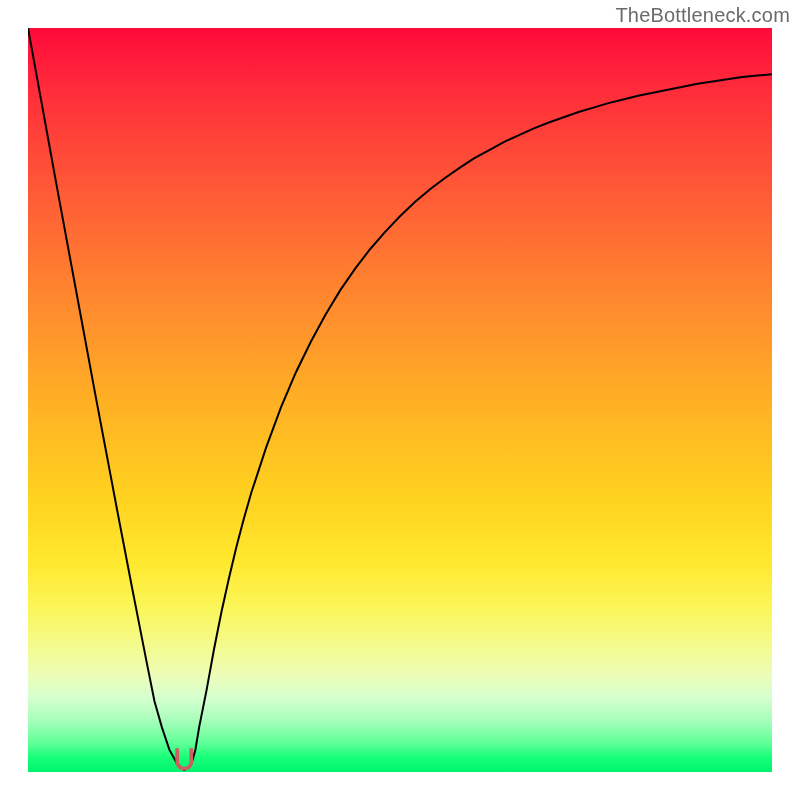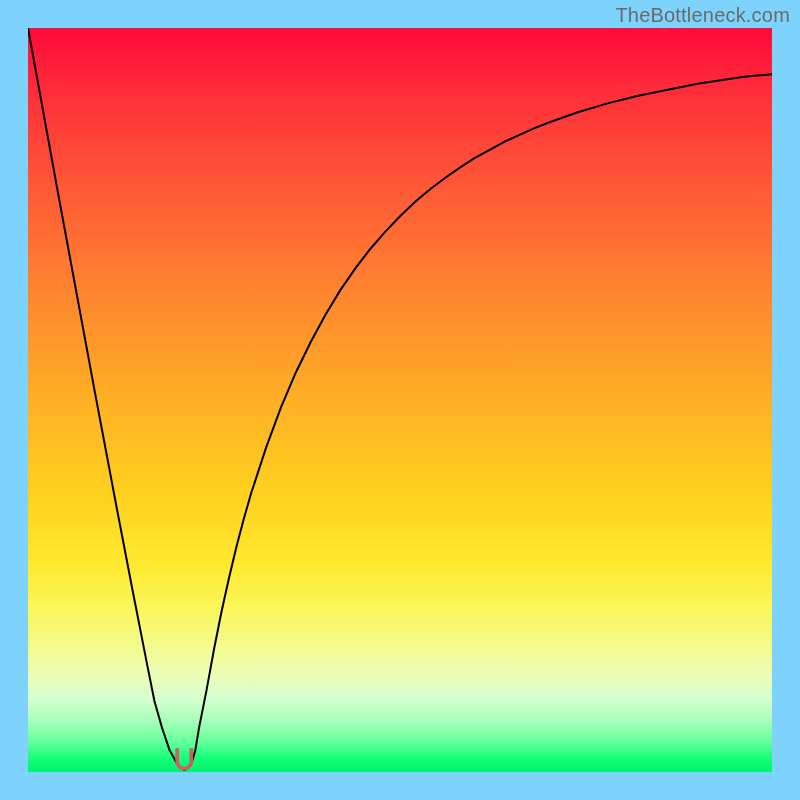--- a/index.html
+++ b/index.html
@@ -8,21 +8,21 @@
     width: 800px;
     height: 800px;
     overflow: hidden;
     background: #000;
     font-family: Arial, Helvetica, sans-serif;
   }
   .frame {
     position: absolute;
     left: 0; top: 0;
     width: 800px; height: 800px;
-    background: #7dd3fc;
+    background: #ffffff;
   }
   .plot-area {
     position: absolute;
     left: 28px;
     top: 28px;
     width: 744px;
     height: 744px;
     overflow: hidden;
   }
   .gradient {

